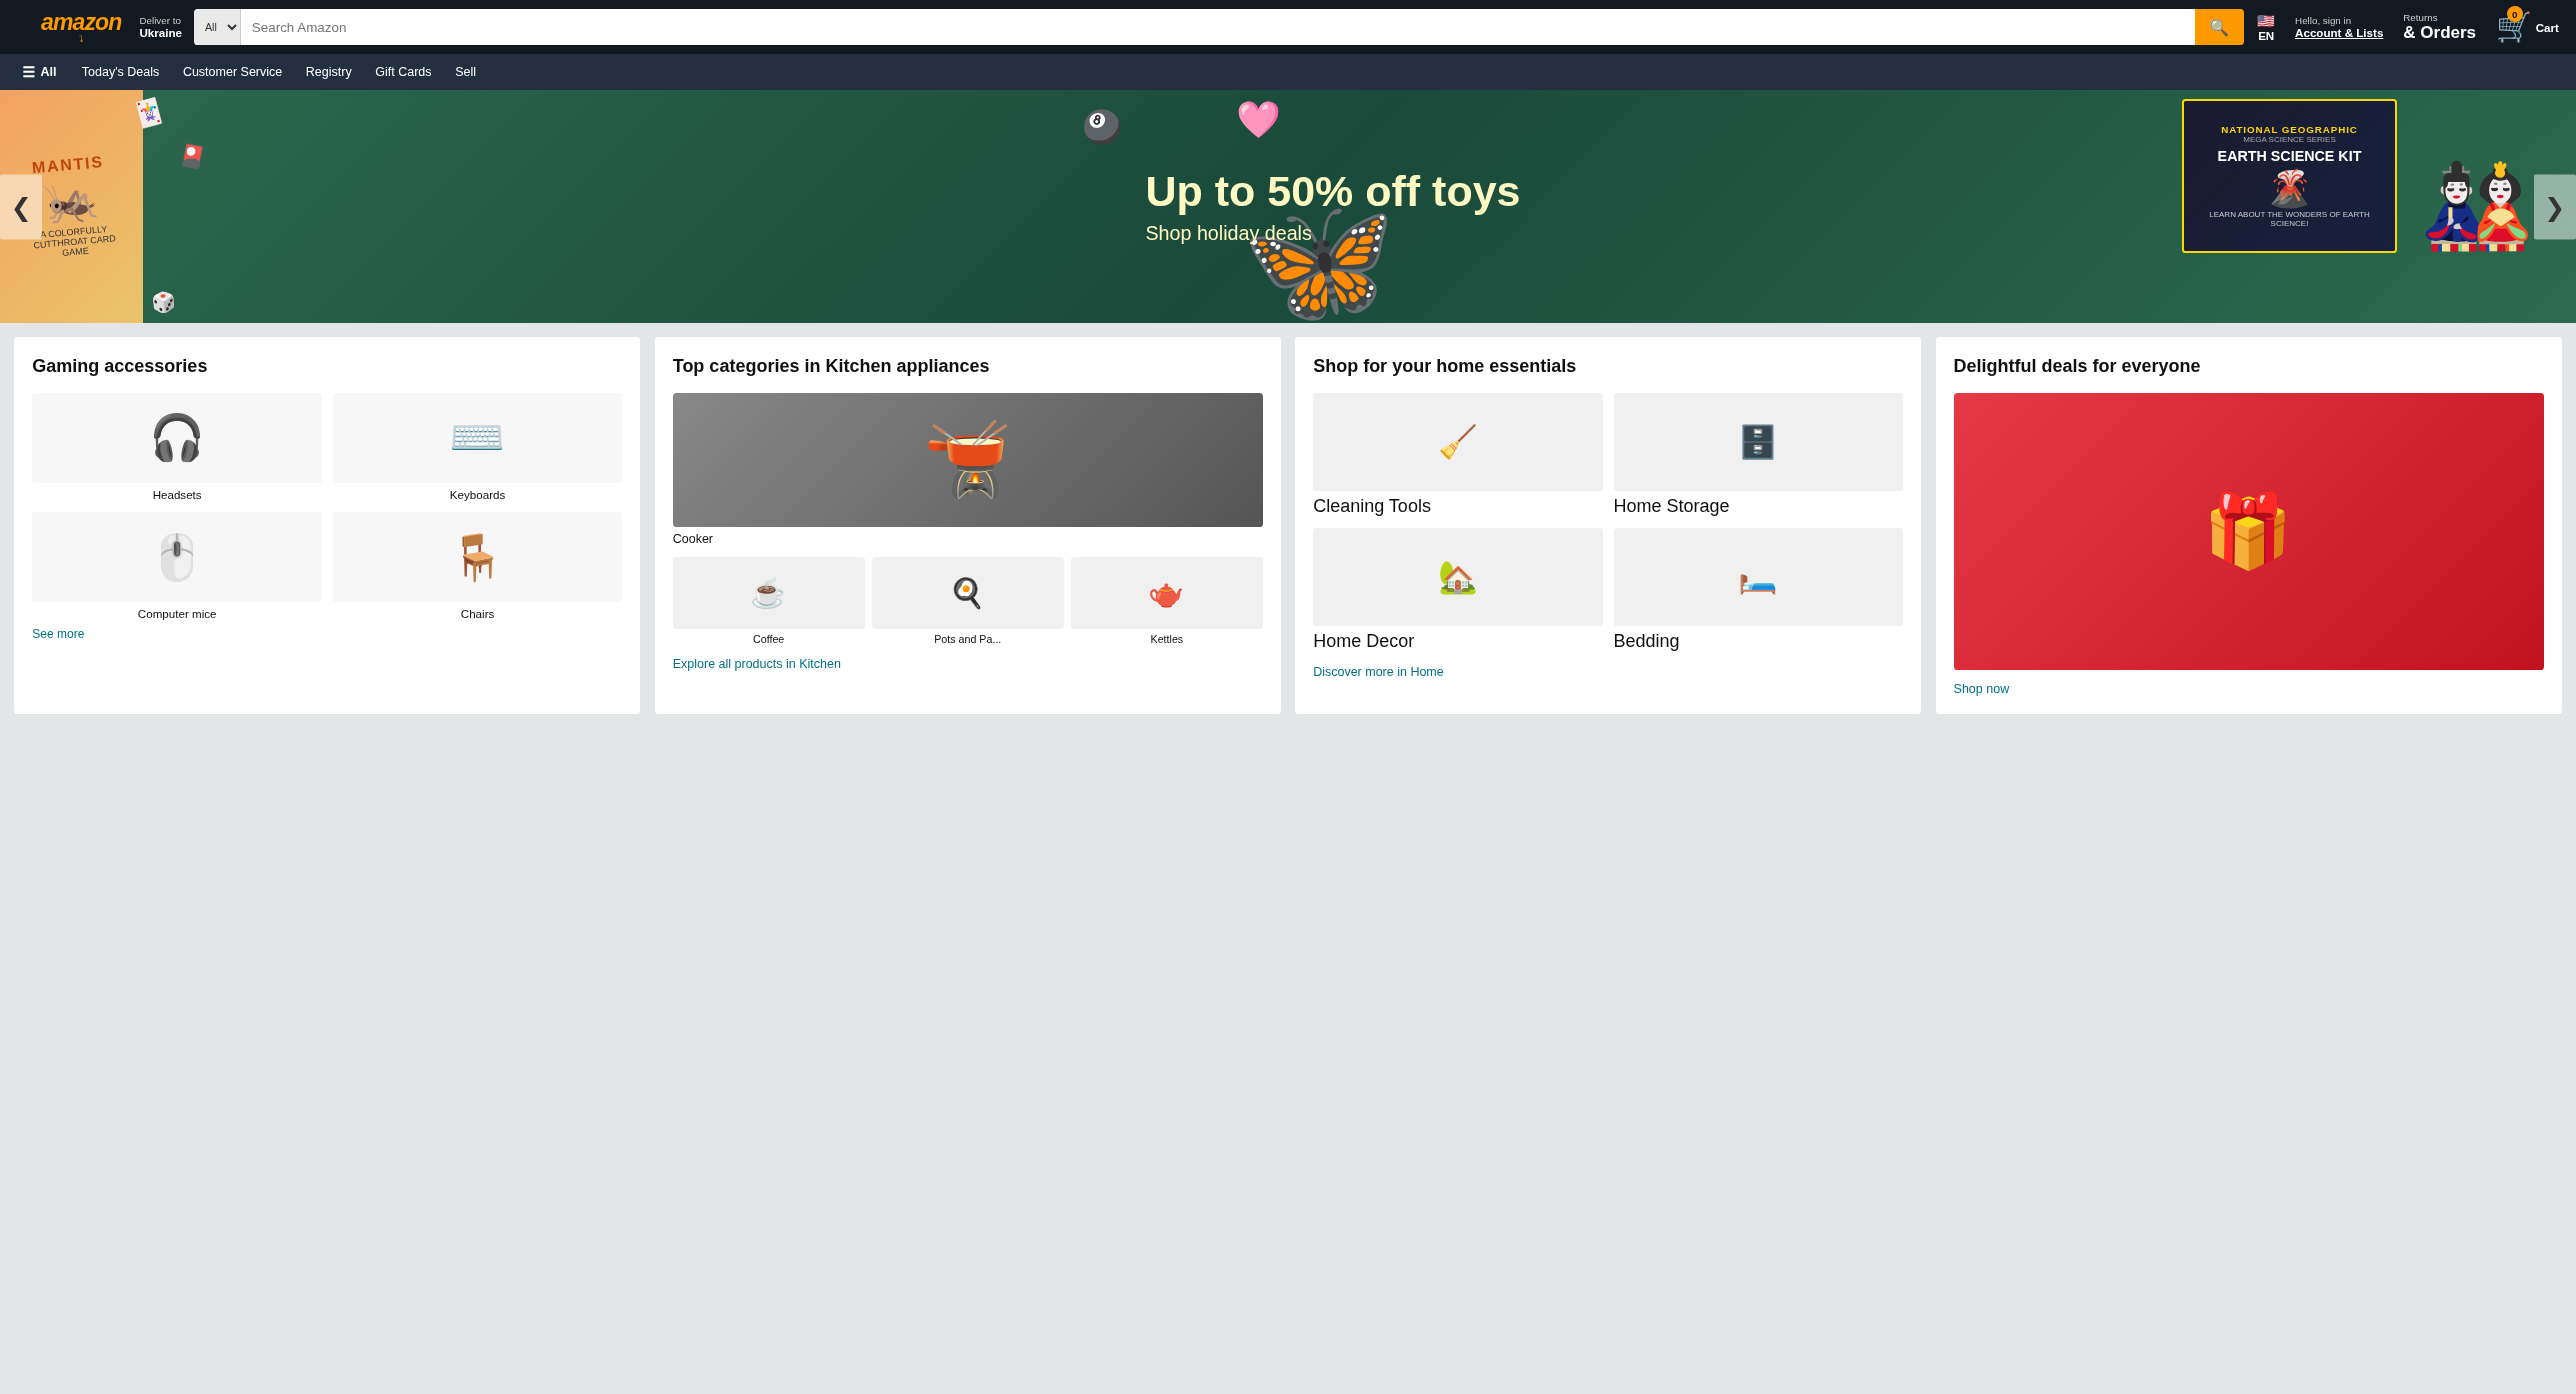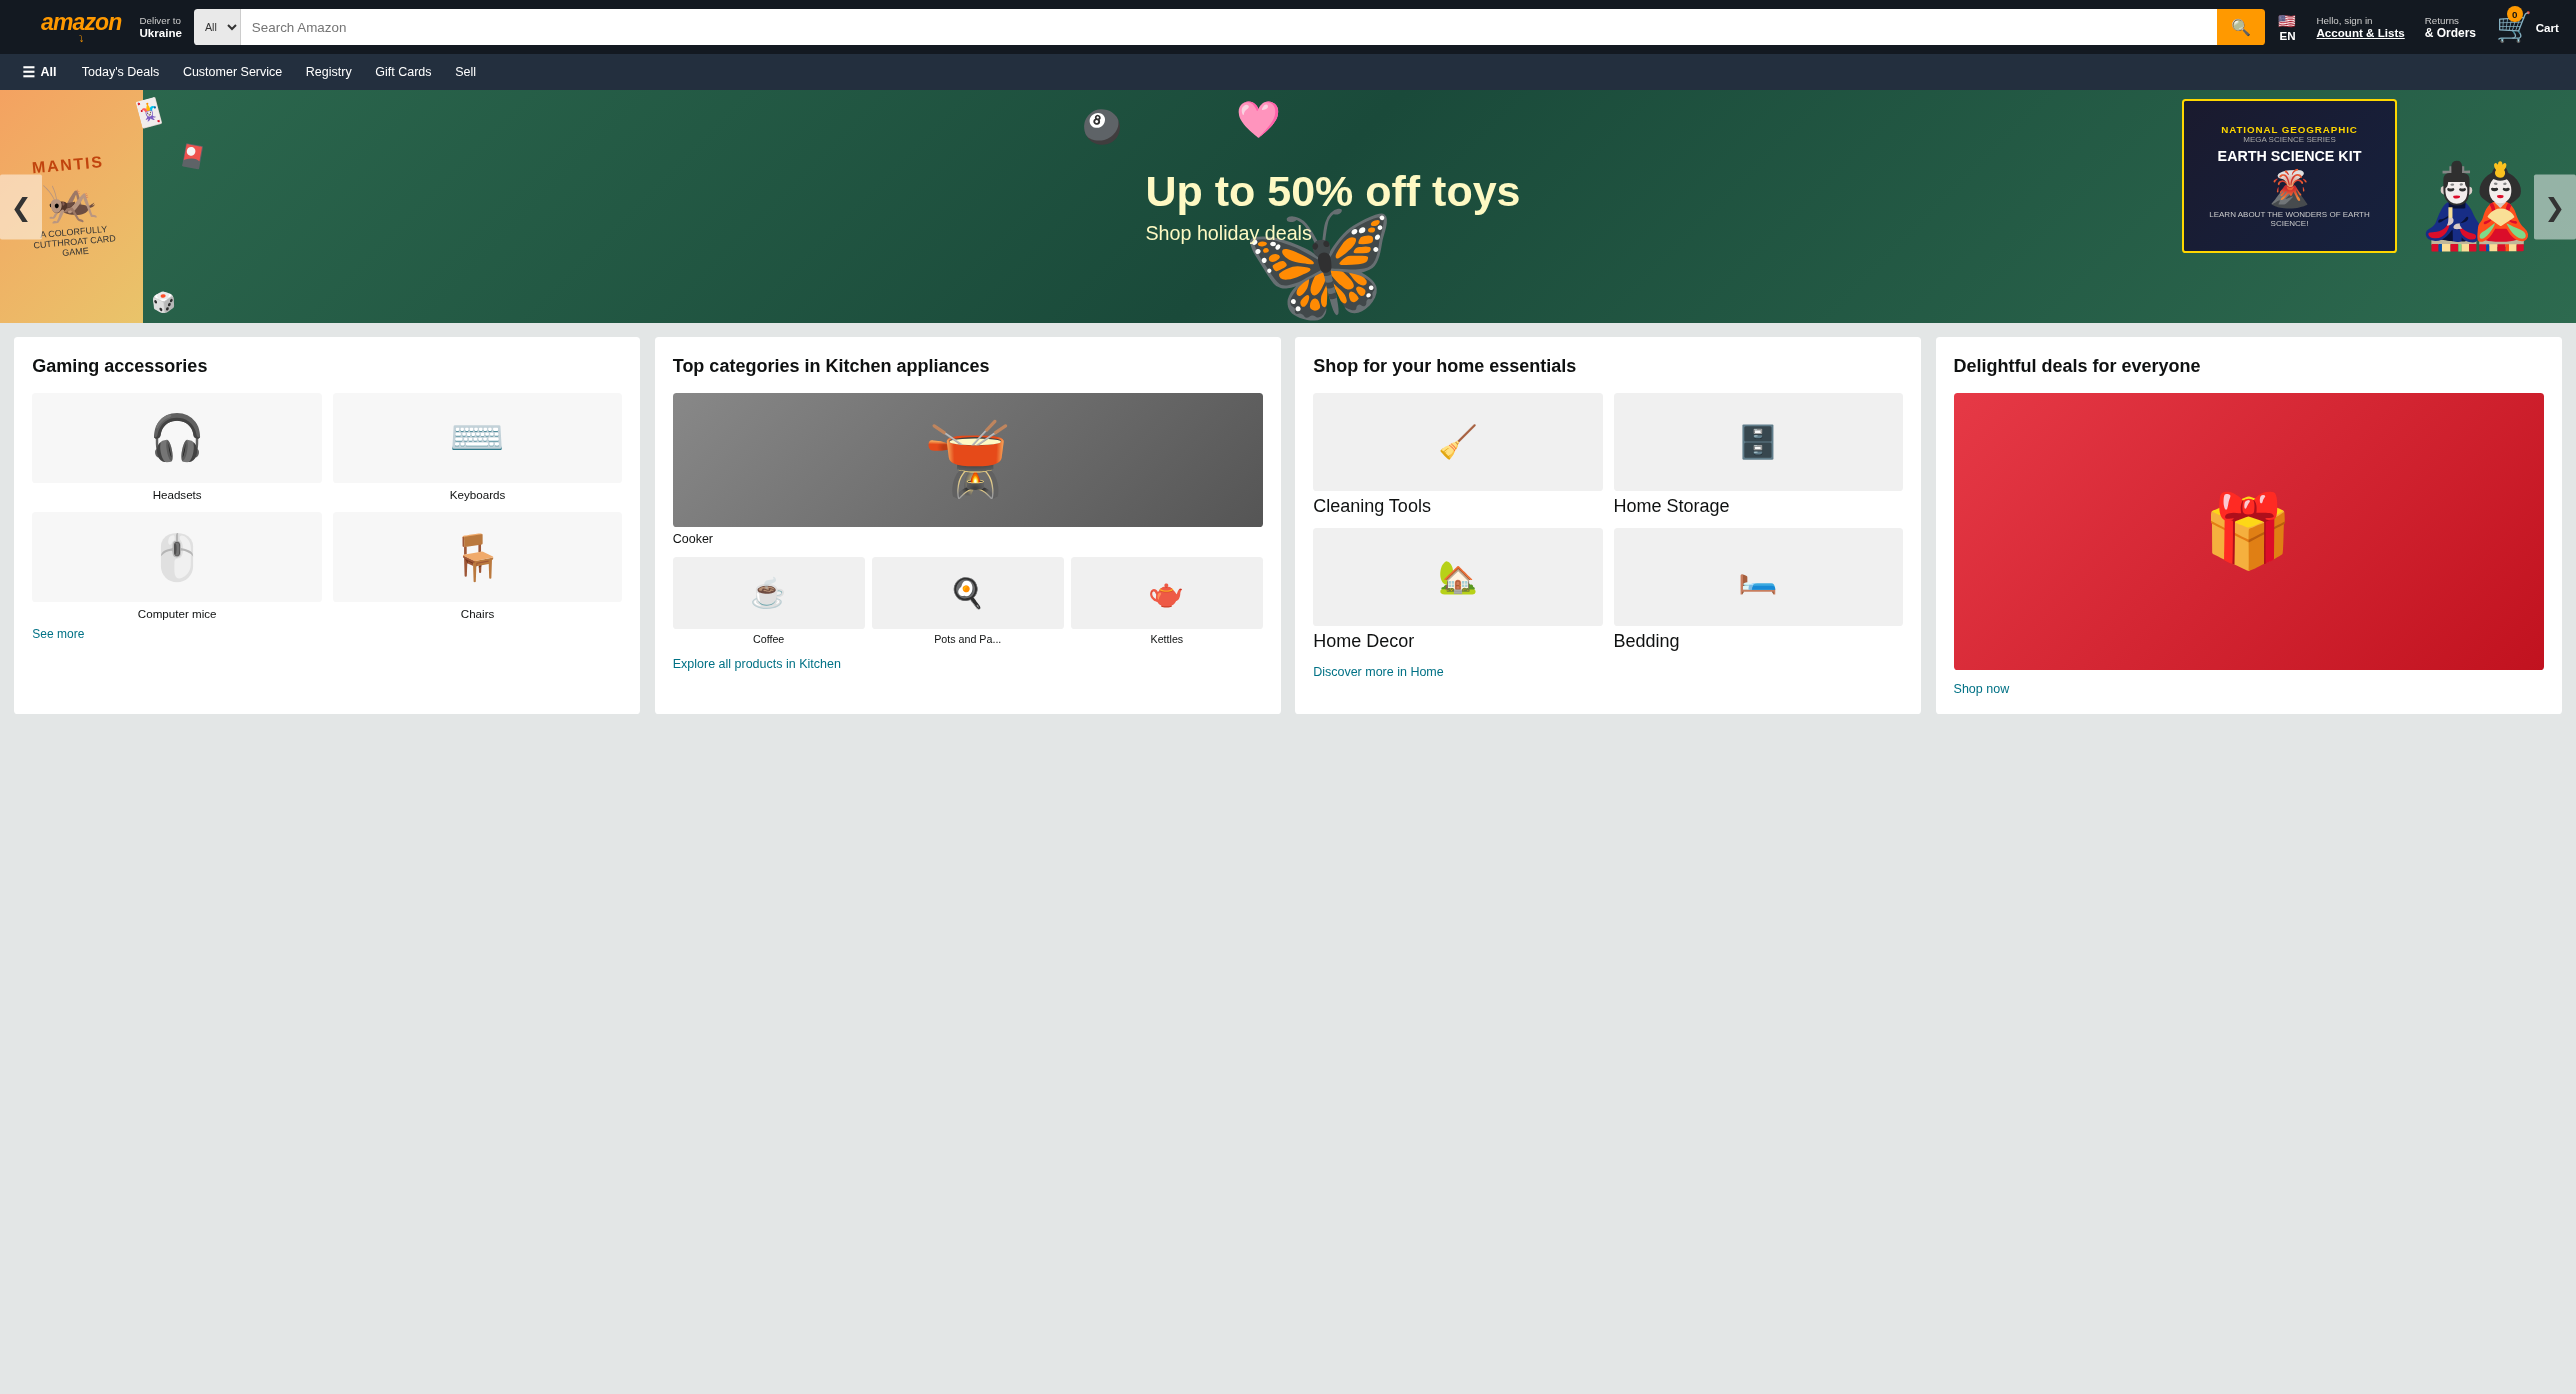--- a/index.html
+++ b/index.html
@@ -106,21 +106,21 @@
     .header-returns {
       display: flex;
       flex-direction: column;
       cursor: pointer;
       padding: 3.6px 5.4px;
       border: 0.9px solid transparent;
       border-radius: 1.8px;
       white-space: nowrap;
     }
     .header-returns .line1 { font-size: 9.8px; color: #ccc; }
-    .header-returns .line2 { font-size: 12px; font-weight: bold; }
+    .header-returns .line2 { font-size: 17px; font-weight: bold; }
     .cart-area {
       display: flex;
       align-items: center;
       gap: 3.6px;
       cursor: pointer;
       padding: 3.6px 5.4px;
       border: 0.9px solid transparent;
       border-radius: 1.8px;
     }
     .cart-count {

